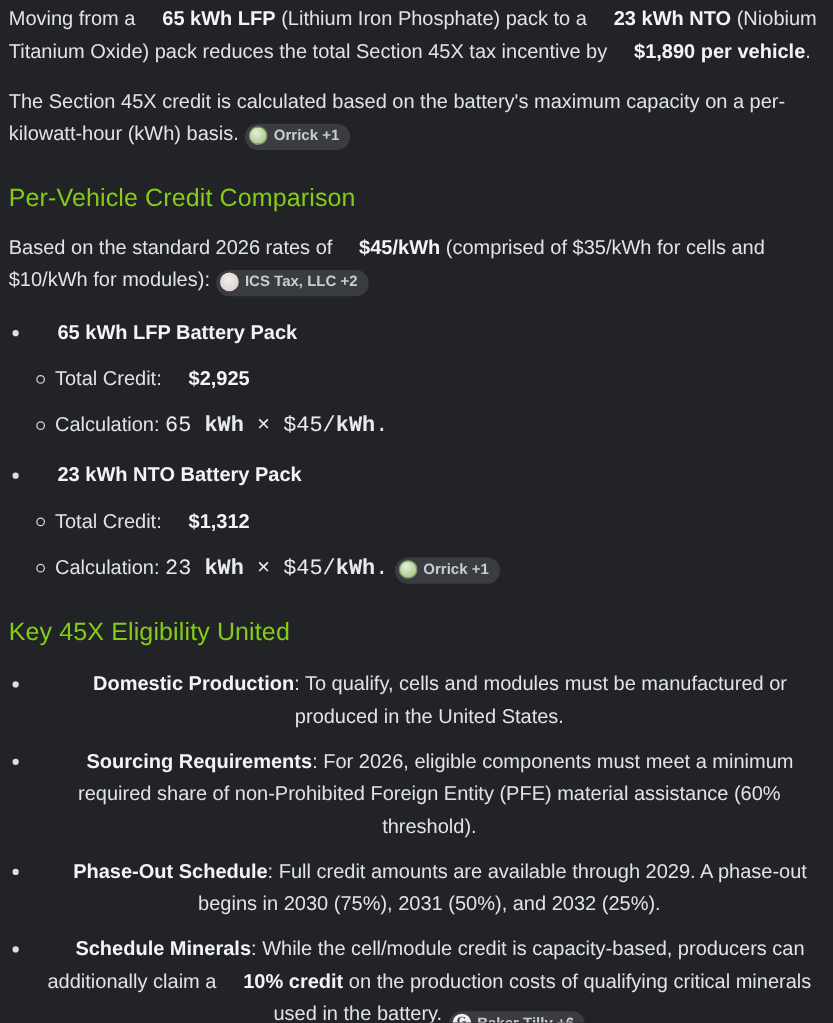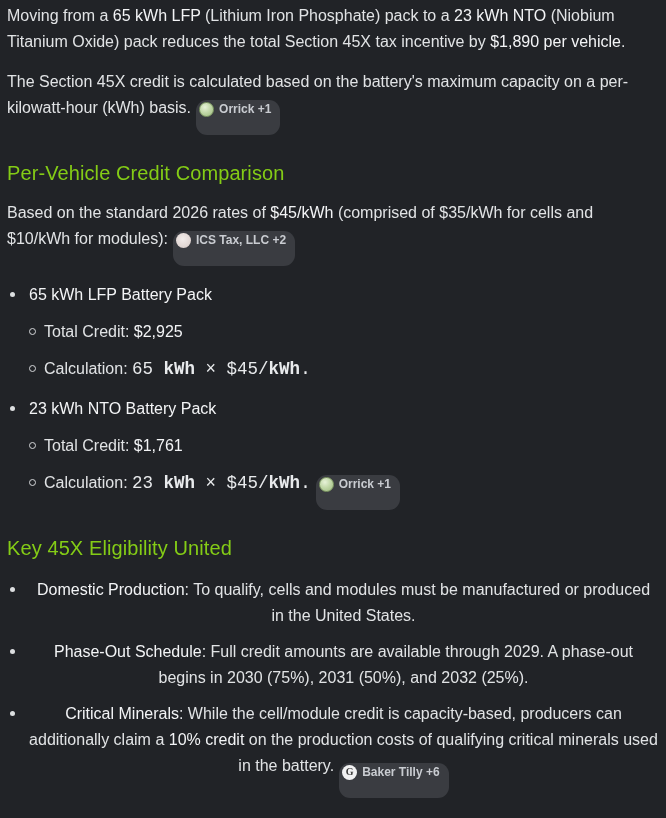--- a/index.html
+++ b/index.html
@@ -6,42 +6,42 @@
   body{
     width:666px;height:818px;overflow:hidden;
     background:#212327;
     font-family:"Liberation Sans",sans-serif;
     font-size:16px;line-height:26px;
     color:#e1e3e5;
     -webkit-font-smoothing:antialiased;
   }
   .md{padding:3px 8px 0 7px;}
   .md p{margin:0 0 14px;}
-  strong{color:#f3f4f6;font-weight:400;}
+  strong{color:#f3f4f6;font-weight:700;margin-left:17px;}
   h2{
     margin:25px 0 14px;
     font-size:20px;line-height:26px;
     font-weight:400;color:#84cc16;letter-spacing:.1px;
   }
   ul{list-style:none;margin:16px 0 18px;padding:0 0 0 22px;}
   ul.l2{margin:11px 0 0;padding-left:15px;}
   li{position:relative;margin:0 0 14px;}
   ul.l2 > li{margin-bottom:11px;}
   ul.l2 > li:last-child{margin-bottom:0;}
   ul.factors > li{margin-bottom:10px;text-align:center;}
   ul.factors > li:last-child{margin-bottom:0;}
   .mk{position:absolute;display:inline-block;}
   .mk.dot{left:-19px;top:10px;width:5px;height:5px;border-radius:50%;background:#dcdee0;}
   .mk.ring{left:-15px;top:9px;width:5px;height:5px;border-radius:50%;border:1.5px solid #d4d6d9;background:transparent;}
   .math{font-family:Liberation Mono, monospace;font-size:17.5px;color:#e8eaec;}
   .math.mb{font-weight:700;}
   .badge{
     display:inline-flex;align-items:center;gap:5px;
     background:#3a3c41;border:none;border-radius:11px;
-    padding:2px 9px 18px 3px;margin-left:5px;
+    padding:2px 9px 4px 3px;margin-left:5px;
     vertical-align:-4px;cursor:pointer;
     font-size:12px;line-height:15px;color:#c9ccd1;font-weight:600;
     white-space:nowrap;
   }
   .fav{width:15px;height:15px;border-radius:50%;display:inline-flex;align-items:center;justify-content:center;flex:0 0 auto;}
   .fav.orrick{background:radial-gradient(circle at 38% 32%, #e7f2d8 0%, #c3d9aa 45%, #9cba7e 100%);border:1px solid #7f9a64;box-sizing:border-box;}
   .fav.ics{background:radial-gradient(circle at 45% 40%, #f2ecea 0%, #e2d8d5 60%, #cbbfbc 100%);}
   .fav.baker{background:#f1f1f2;color:#3a3a3a;font-family:"Liberation Serif",serif;font-size:10px;font-weight:700;line-height:1;}
   .badge-label{color:#c9ccd1;}
 </style>
@@ -68,33 +68,34 @@
     <li>
       <span class="mk dot"></span><strong>65 kWh LFP Battery Pack</strong>
       <ul class="l2">
         <li><span class="mk ring"></span><span>Total Credit: </span><strong>$2,925</strong></li>
         <li><span class="mk ring"></span><span>Calculation: </span><span class="math">65 </span><span class="math mb">kWh</span><span class="math"> × </span><span class="math">$45/</span><span class="math mb">kWh</span><span class="math">.</span></li>
       </ul>
     </li>
     <li>
       <span class="mk dot"></span><strong>23 kWh NTO Battery Pack</strong>
       <ul class="l2">
-        <li><span class="mk ring"></span><span>Total Credit: </span><strong>$1,761</strong></li>
+        <li><span class="mk ring"></span><span>Total Credit: </span><strong>$1,312</strong></li>
         <li><span class="mk ring"></span><span>Calculation: </span><span class="math">23 </span><span class="math mb">kWh</span><span class="math"> × </span><span class="math">$45/</span><span class="math mb">kWh</span><span class="math">.</span><span class="badge">
               <span class="fav orrick"></span>
               <span class="badge-label">Orrick +1</span>
             </span></li>
       </ul>
     </li>
   </ul>
 
   <h2>Key 45X Eligibility United</h2>
 
   <ul class="l1 factors">
     <li><span class="mk dot"></span><strong>Domestic Production</strong><span>: To qualify, cells and modules must be manufactured or produced in the United States.</span></li>
+    <li><span class="mk dot"></span><strong>Sourcing Requirements</strong><span>: For 2026, eligible components must meet a minimum required share of non-Prohibited Foreign Entity (PFE) material assistance (60% threshold).</span></li>
     <li><span class="mk dot"></span><strong>Phase-Out Schedule</strong><span>: Full credit amounts are available through 2029. A phase-out begins in 2030 (75%), 2031 (50%), and 2032 (25%).</span></li>
-    <li><span class="mk dot"></span><strong>Critical Minerals</strong><span>: While the cell/module credit is capacity-based, producers can additionally claim a </span><strong>10% credit</strong><span> on the production costs of qualifying critical minerals used in the battery.</span><span class="badge">
+    <li><span class="mk dot"></span><strong>Schedule Minerals</strong><span>: While the cell/module credit is capacity-based, producers can additionally claim a </span><strong>10% credit</strong><span> on the production costs of qualifying critical minerals used in the battery.</span><span class="badge">
           <span class="fav baker">G</span>
           <span class="badge-label">Baker Tilly +6</span>
         </span></li>
   </ul>
 
 </div>
 
 </body></html>

